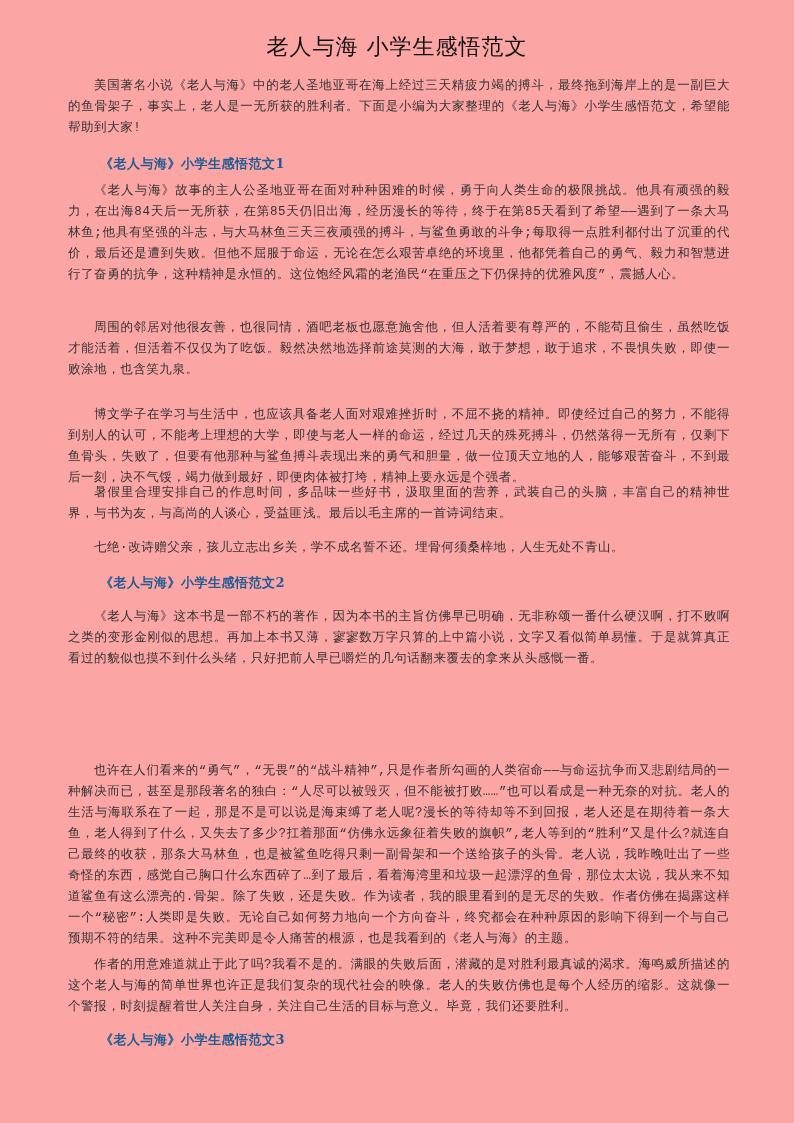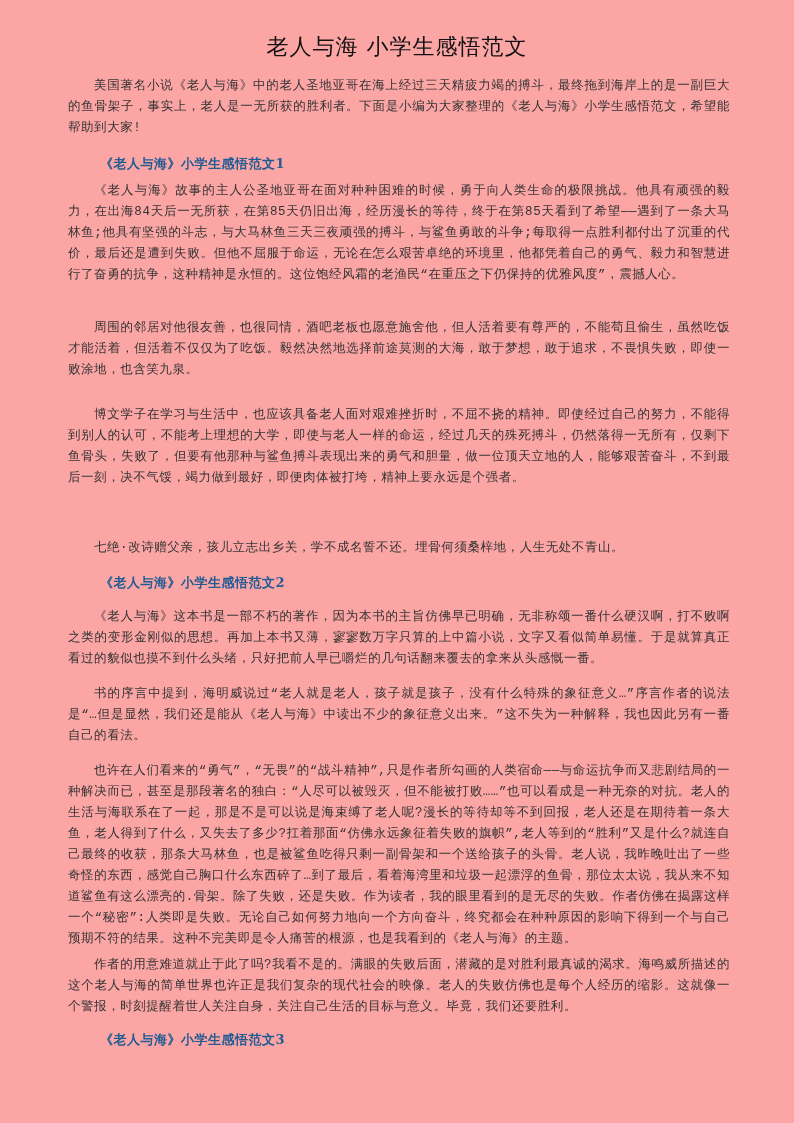--- a/index.html
+++ b/index.html
@@ -28,23 +28,23 @@
 <div class="page">
   <div class="title">老人与海  小学生感悟范文</div>
 
   <p class="para" style="top:76px;">美国著名小说《老人与海》中的老人圣地亚哥在海上经过三天精疲力竭的搏斗，最终拖到海岸上的是一副巨大的鱼骨架子，事实上，老人是一无所获的胜利者。下面是小编为大家整理的《老人与海》小学生感悟范文，希望能帮助到大家!</p>
 
   <p class="heading" style="top:154px;">《老人与海》小学生感悟范文1</p>
 
   <p class="para" style="top:181px;">《老人与海》故事的主人公圣地亚哥在面对种种困难的时候，勇于向人类生命的极限挑战。他具有顽强的毅力，在出海84天后一无所获，在第85天仍旧出海，经历漫长的等待，终于在第85天看到了希望——遇到了一条大马林鱼;他具有坚强的斗志，与大马林鱼三天三夜顽强的搏斗，与鲨鱼勇敢的斗争;每取得一点胜利都付出了沉重的代价，最后还是遭到失败。但他不屈服于命运，无论在怎么艰苦卓绝的环境里，他都凭着自己的勇气、毅力和智慧进行了奋勇的抗争，这种精神是永恒的。这位饱经风霜的老渔民“在重压之下仍保持的优雅风度”，震撼人心。</p>
   <p class="para" style="top:405px;">博文学子在学习与生活中，也应该具备老人面对艰难挫折时，不屈不挠的精神。即使经过自己的努力，不能得到别人的认可，不能考上理想的大学，即使与老人一样的命运，经过几天的殊死搏斗，仍然落得一无所有，仅剩下鱼骨头，失败了，但要有他那种与鲨鱼搏斗表现出来的勇气和胆量，做一位顶天立地的人，能够艰苦奋斗，不到最后一刻，决不气馁，竭力做到最好，即便肉体被打垮，精神上要永远是个强者。</p>
   <p class="para" style="top:318px;">周围的邻居对他很友善，也很同情，酒吧老板也愿意施舍他，但人活着要有尊严的，不能苟且偷生，虽然吃饭才能活着，但活着不仅仅为了吃饭。毅然决然地选择前途莫测的大海，敢于梦想，敢于追求，不畏惧失败，即使一败涂地，也含笑九泉。</p>
+  <p class="para" style="top:483px;">暑假里合理安排自己的作息时间，多品味一些好书，汲取里面的营养，武装自己的头脑，丰富自己的精神世界，与书为友，与高尚的人谈心，受益匪浅。最后以毛主席的一首诗词结束。</p>
   <p class="para" style="top:538px;">七绝·改诗赠父亲，孩儿立志出乡关，学不成名誓不还。埋骨何须桑梓地，人生无处不青山。</p>
 
   <p class="heading" style="top:573px;">《老人与海》小学生感悟范文2</p>
 
   <p class="para" style="top:607px;">《老人与海》这本书是一部不朽的著作，因为本书的主旨仿佛早已明确，无非称颂一番什么硬汉啊，打不败啊之类的变形金刚似的思想。再加上本书又薄，寥寥数万字只算的上中篇小说，文字又看似简单易懂。于是就算真正看过的貌似也摸不到什么头绪，只好把前人早已嚼烂的几句话翻来覆去的拿来从头感慨一番。</p>
-  <p class="para" style="top:684px;">书的序言中提到，海明威说过“老人就是老人，孩子就是孩子，没有什么特殊的象征意义…”序言作者的说法是“…但是显然，我们还是能从《老人与海》中读出不少的象征意义出来。”这不失为一种解释，我也因此另有一番自己的看法。</p>
   <p class="para" style="top:761px;">也许在人们看来的“勇气”，“无畏”的“战斗精神”,只是作者所勾画的人类宿命——与命运抗争而又悲剧结局的一种解决而已，甚至是那段著名的独白：“人尽可以被毁灭，但不能被打败……”也可以看成是一种无奈的对抗。老人的生活与海联系在了一起，那是不是可以说是海束缚了老人呢?漫长的等待却等不到回报，老人还是在期待着一条大鱼，老人得到了什么，又失去了多少?扛着那面“仿佛永远象征着失败的旗帜”,老人等到的“胜利”又是什么?就连自己最终的收获，那条大马林鱼，也是被鲨鱼吃得只剩一副骨架和一个送给孩子的头骨。老人说，我昨晚吐出了一些奇怪的东西，感觉自己胸口什么东西碎了…到了最后，看着海湾里和垃圾一起漂浮的鱼骨，那位太太说，我从来不知道鲨鱼有这么漂亮的.骨架。除了失败，还是失败。作为读者，我的眼里看到的是无尽的失败。作者仿佛在揭露这样一个“秘密”:人类即是失败。无论自己如何努力地向一个方向奋斗，终究都会在种种原因的影响下得到一个与自己预期不符的结果。这种不完美即是令人痛苦的根源，也是我看到的《老人与海》的主题。</p>
   <p class="para" style="top:955px;">作者的用意难道就止于此了吗?我看不是的。满眼的失败后面，潜藏的是对胜利最真诚的渴求。海鸣威所描述的这个老人与海的简单世界也许正是我们复杂的现代社会的映像。老人的失败仿佛也是每个人经历的缩影。这就像一个警报，时刻提醒着世人关注自身，关注自己生活的目标与意义。毕竟，我们还要胜利。</p>
 
   <p class="heading" style="top:1030px;">《老人与海》小学生感悟范文3</p>
 </div>
 
 </body></html>

